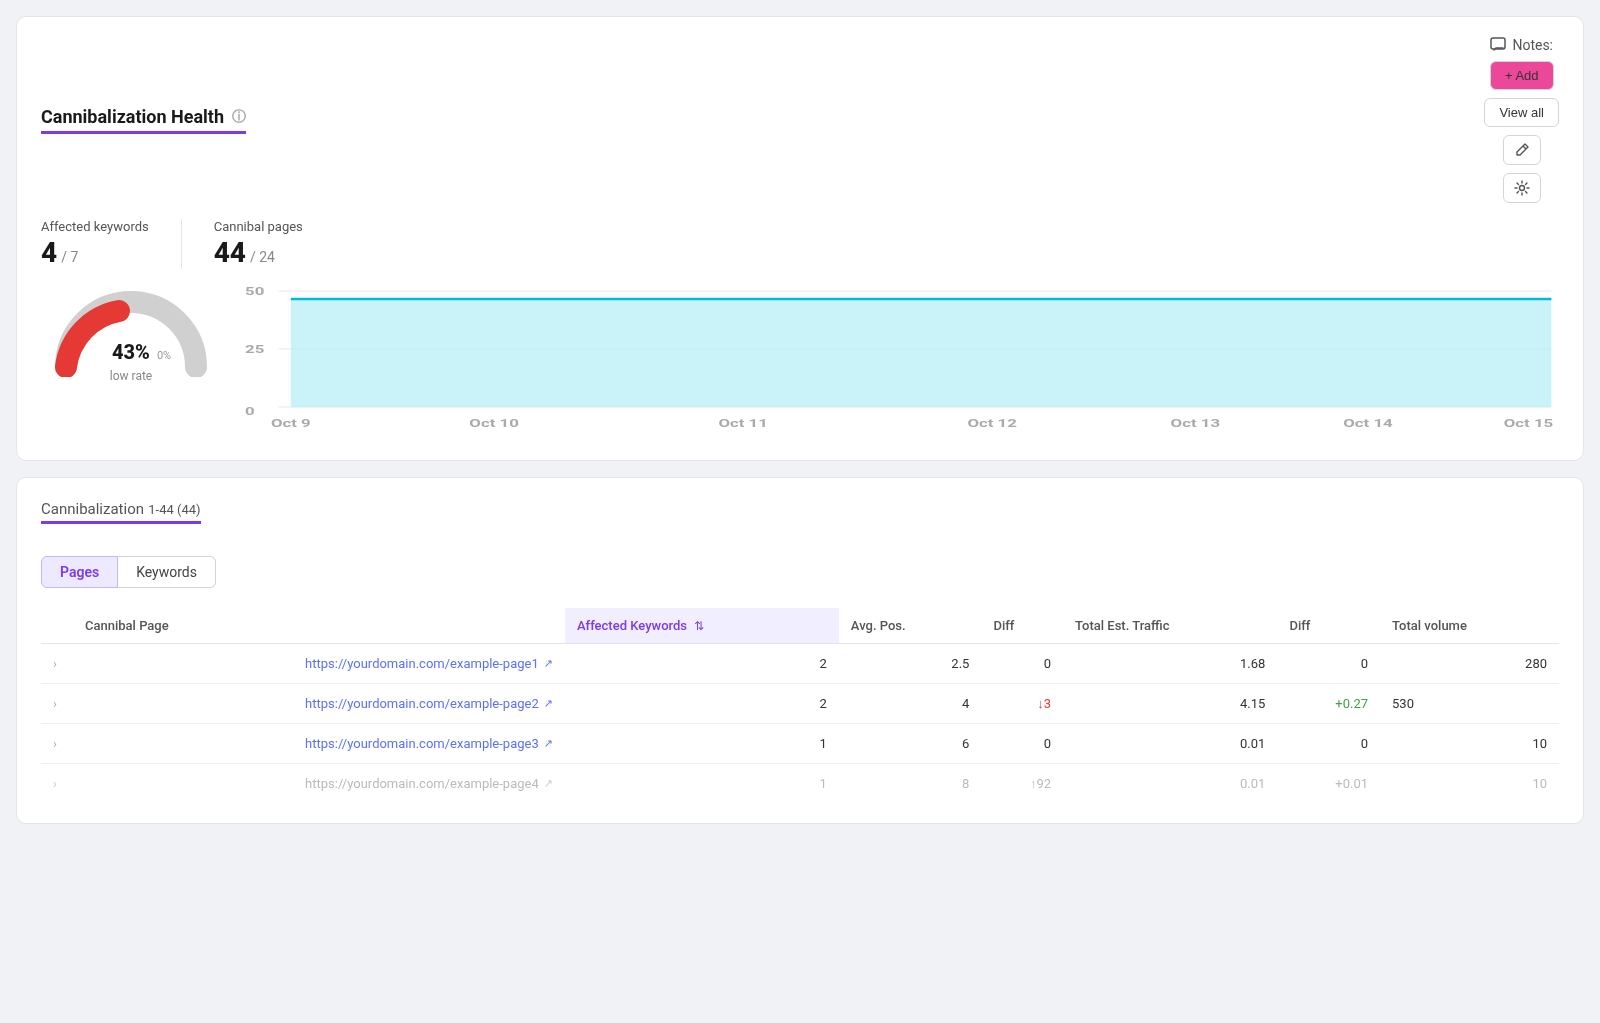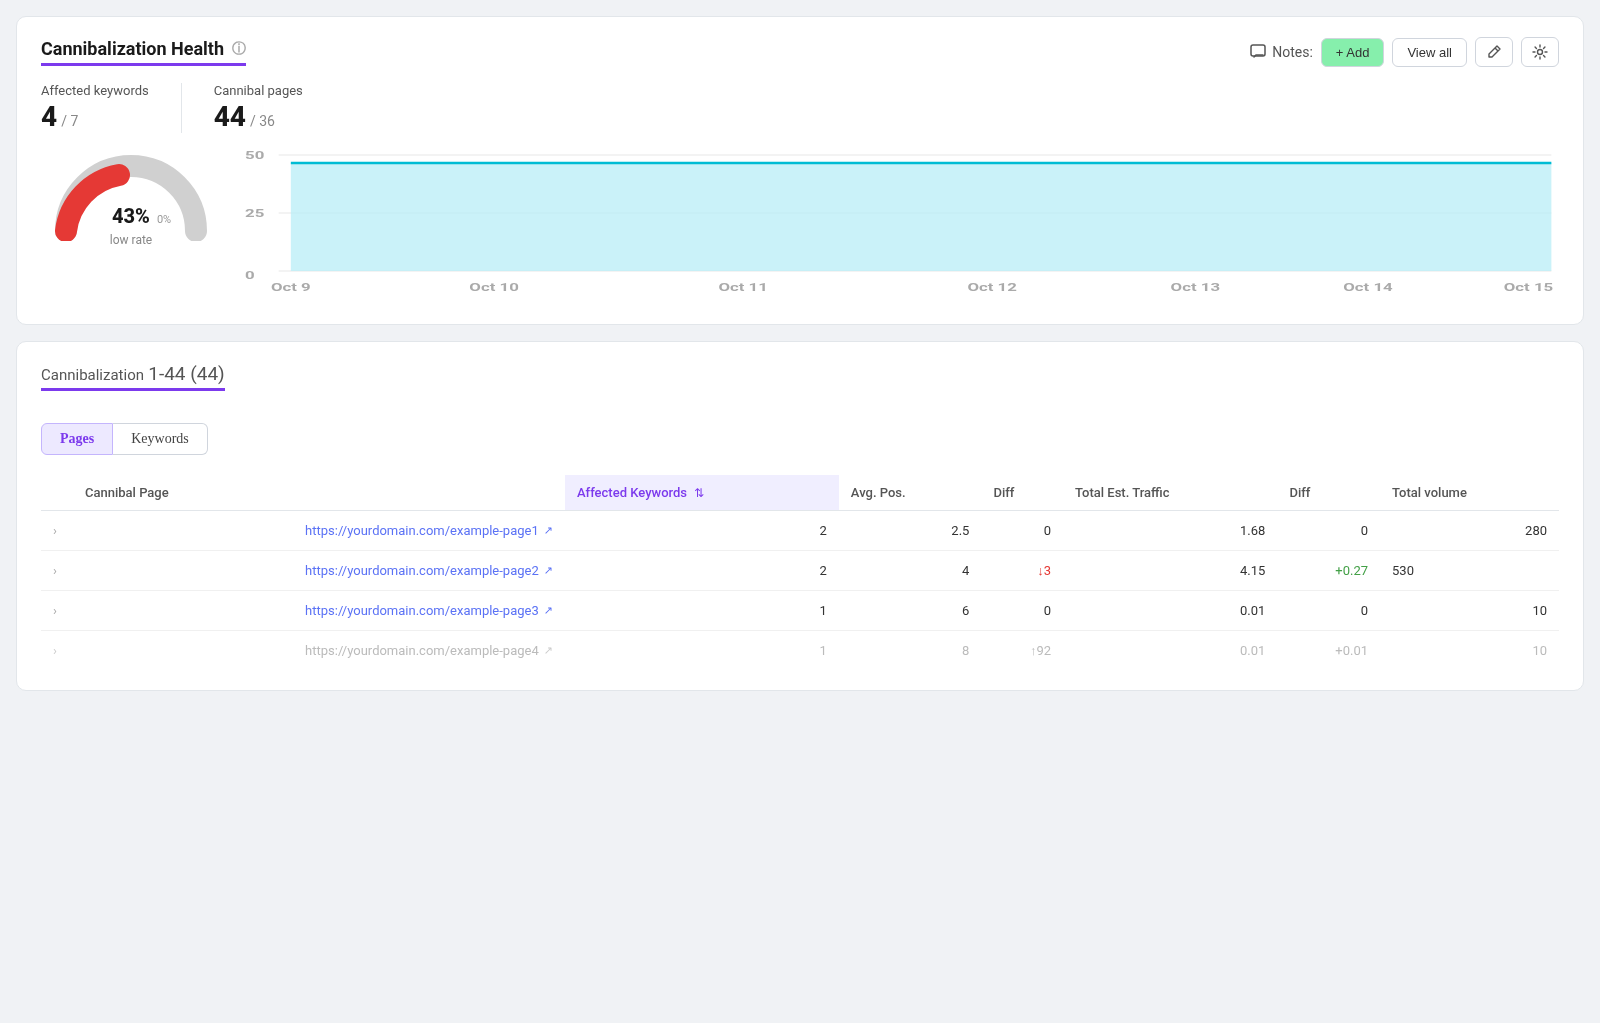--- a/index.html
+++ b/index.html
@@ -36,20 +36,21 @@
     }
     .info-icon {
       color: #aaa;
       font-size: 14px;
       cursor: pointer;
     }
     .header-actions {
       display: flex;
       align-items: center;
       gap: 8px;
+      flex-direction: column;
     }
     .notes-label {
       display: flex;
       align-items: center;
       gap: 6px;
       color: #555;
       font-size: 14px;
     }
     .btn {
       border: 1px solid #d0d5dd;
@@ -57,21 +58,21 @@
       border-radius: 6px;
       padding: 6px 14px;
       font-size: 13px;
       cursor: pointer;
       color: #333;
       display: flex;
       align-items: center;
       gap: 4px;
     }
     .btn-add {
-      background: #86efac;
+      background: #ec4899;
       font-weight: 500;
     }
     .btn-icon {
       border: 1px solid #d0d5dd;
       background: #fff;
       border-radius: 6px;
       padding: 6px 10px;
       cursor: pointer;
       color: #555;
       font-size: 16px;
@@ -166,21 +167,20 @@
       gap: 0;
       margin-bottom: 20px;
     }
     .tab {
       padding: 7px 18px;
       border: 1px solid #d0d5dd;
       cursor: pointer;
       font-size: 14px;
       background: #fff;
       color: #444;
-      font-family: Liberation Serif, serif;
     }
     .tab:first-child { border-radius: 6px 0 0 6px; }
     .tab:last-child { border-radius: 0 6px 6px 0; border-left: none; }
     .tab.active {
       background: #ede9ff;
       color: #7c3aed;
       border-color: #c4b5fd;
       font-weight: 600;
     }
 
@@ -263,21 +263,21 @@
       <div class="stat-label">Affected keywords</div>
       <div class="stat-value">
         <span>4</span>
         <span class="stat-total">/ 7</span>
       </div>
     </div>
     <div class="stat-block">
       <div class="stat-label">Cannibal pages</div>
       <div class="stat-value">
         <span>44</span>
-        <span class="stat-total">/ 36</span>
+        <span class="stat-total">/ 24</span>
       </div>
     </div>
   </div>
 
   <div class="metrics-row">
 
     <div class="gauge-section">
       <div class="gauge-wrap">
         <svg width="170" height="100" viewBox="0 0 170 100">
 
@@ -317,21 +317,21 @@
       </svg>
     </div>
   </div>
 </div>
 
 <div class="card">
   <div style="margin-bottom:16px;">
     <span class="section-title">
       <span>Cannibalization</span>
       <span style="font-weight:400;color:#555;font-size:15px;"> </span>
-      <span style="font-weight:400;color:#555;font-size:19px;">1-44 (44)</span>
+      <span style="font-weight:400;color:#555;font-size:13px;">1-44 (44)</span>
     </span>
   </div>
 
   <div class="tab-bar">
     <div class="tab active">Pages</div>
     <div class="tab">Keywords</div>
   </div>
 
   <table class="data-table">
     <thead>

